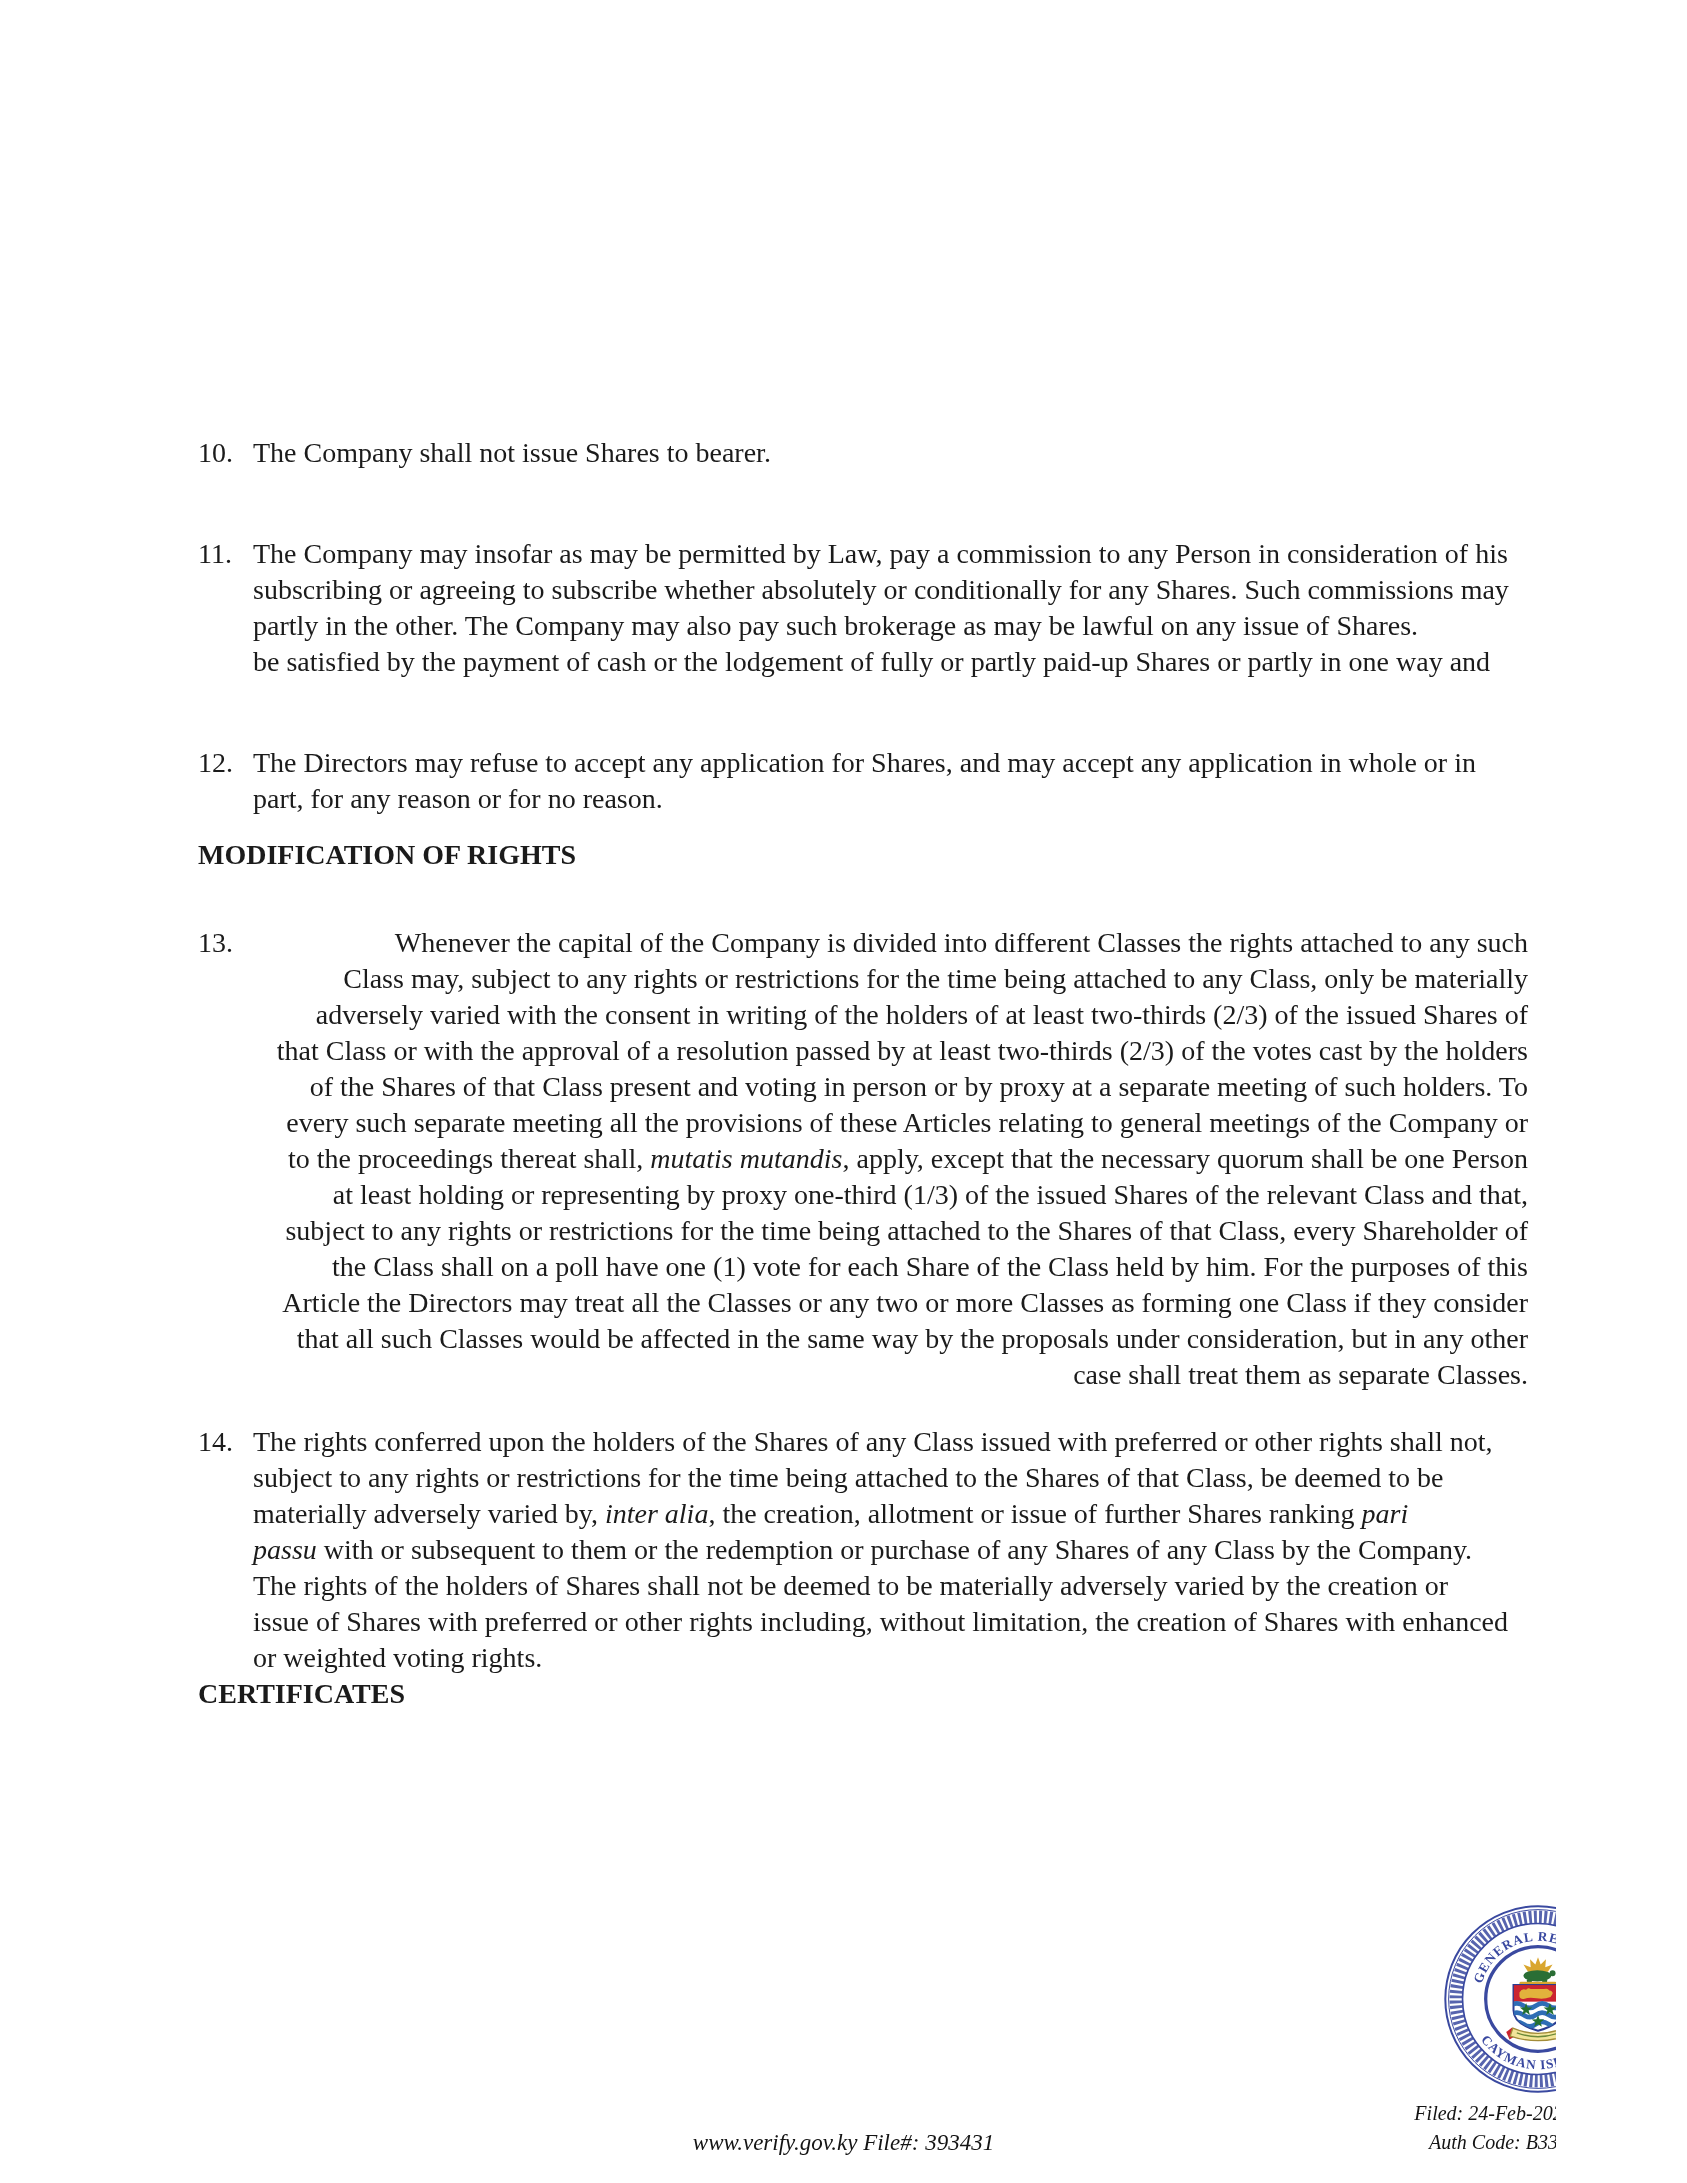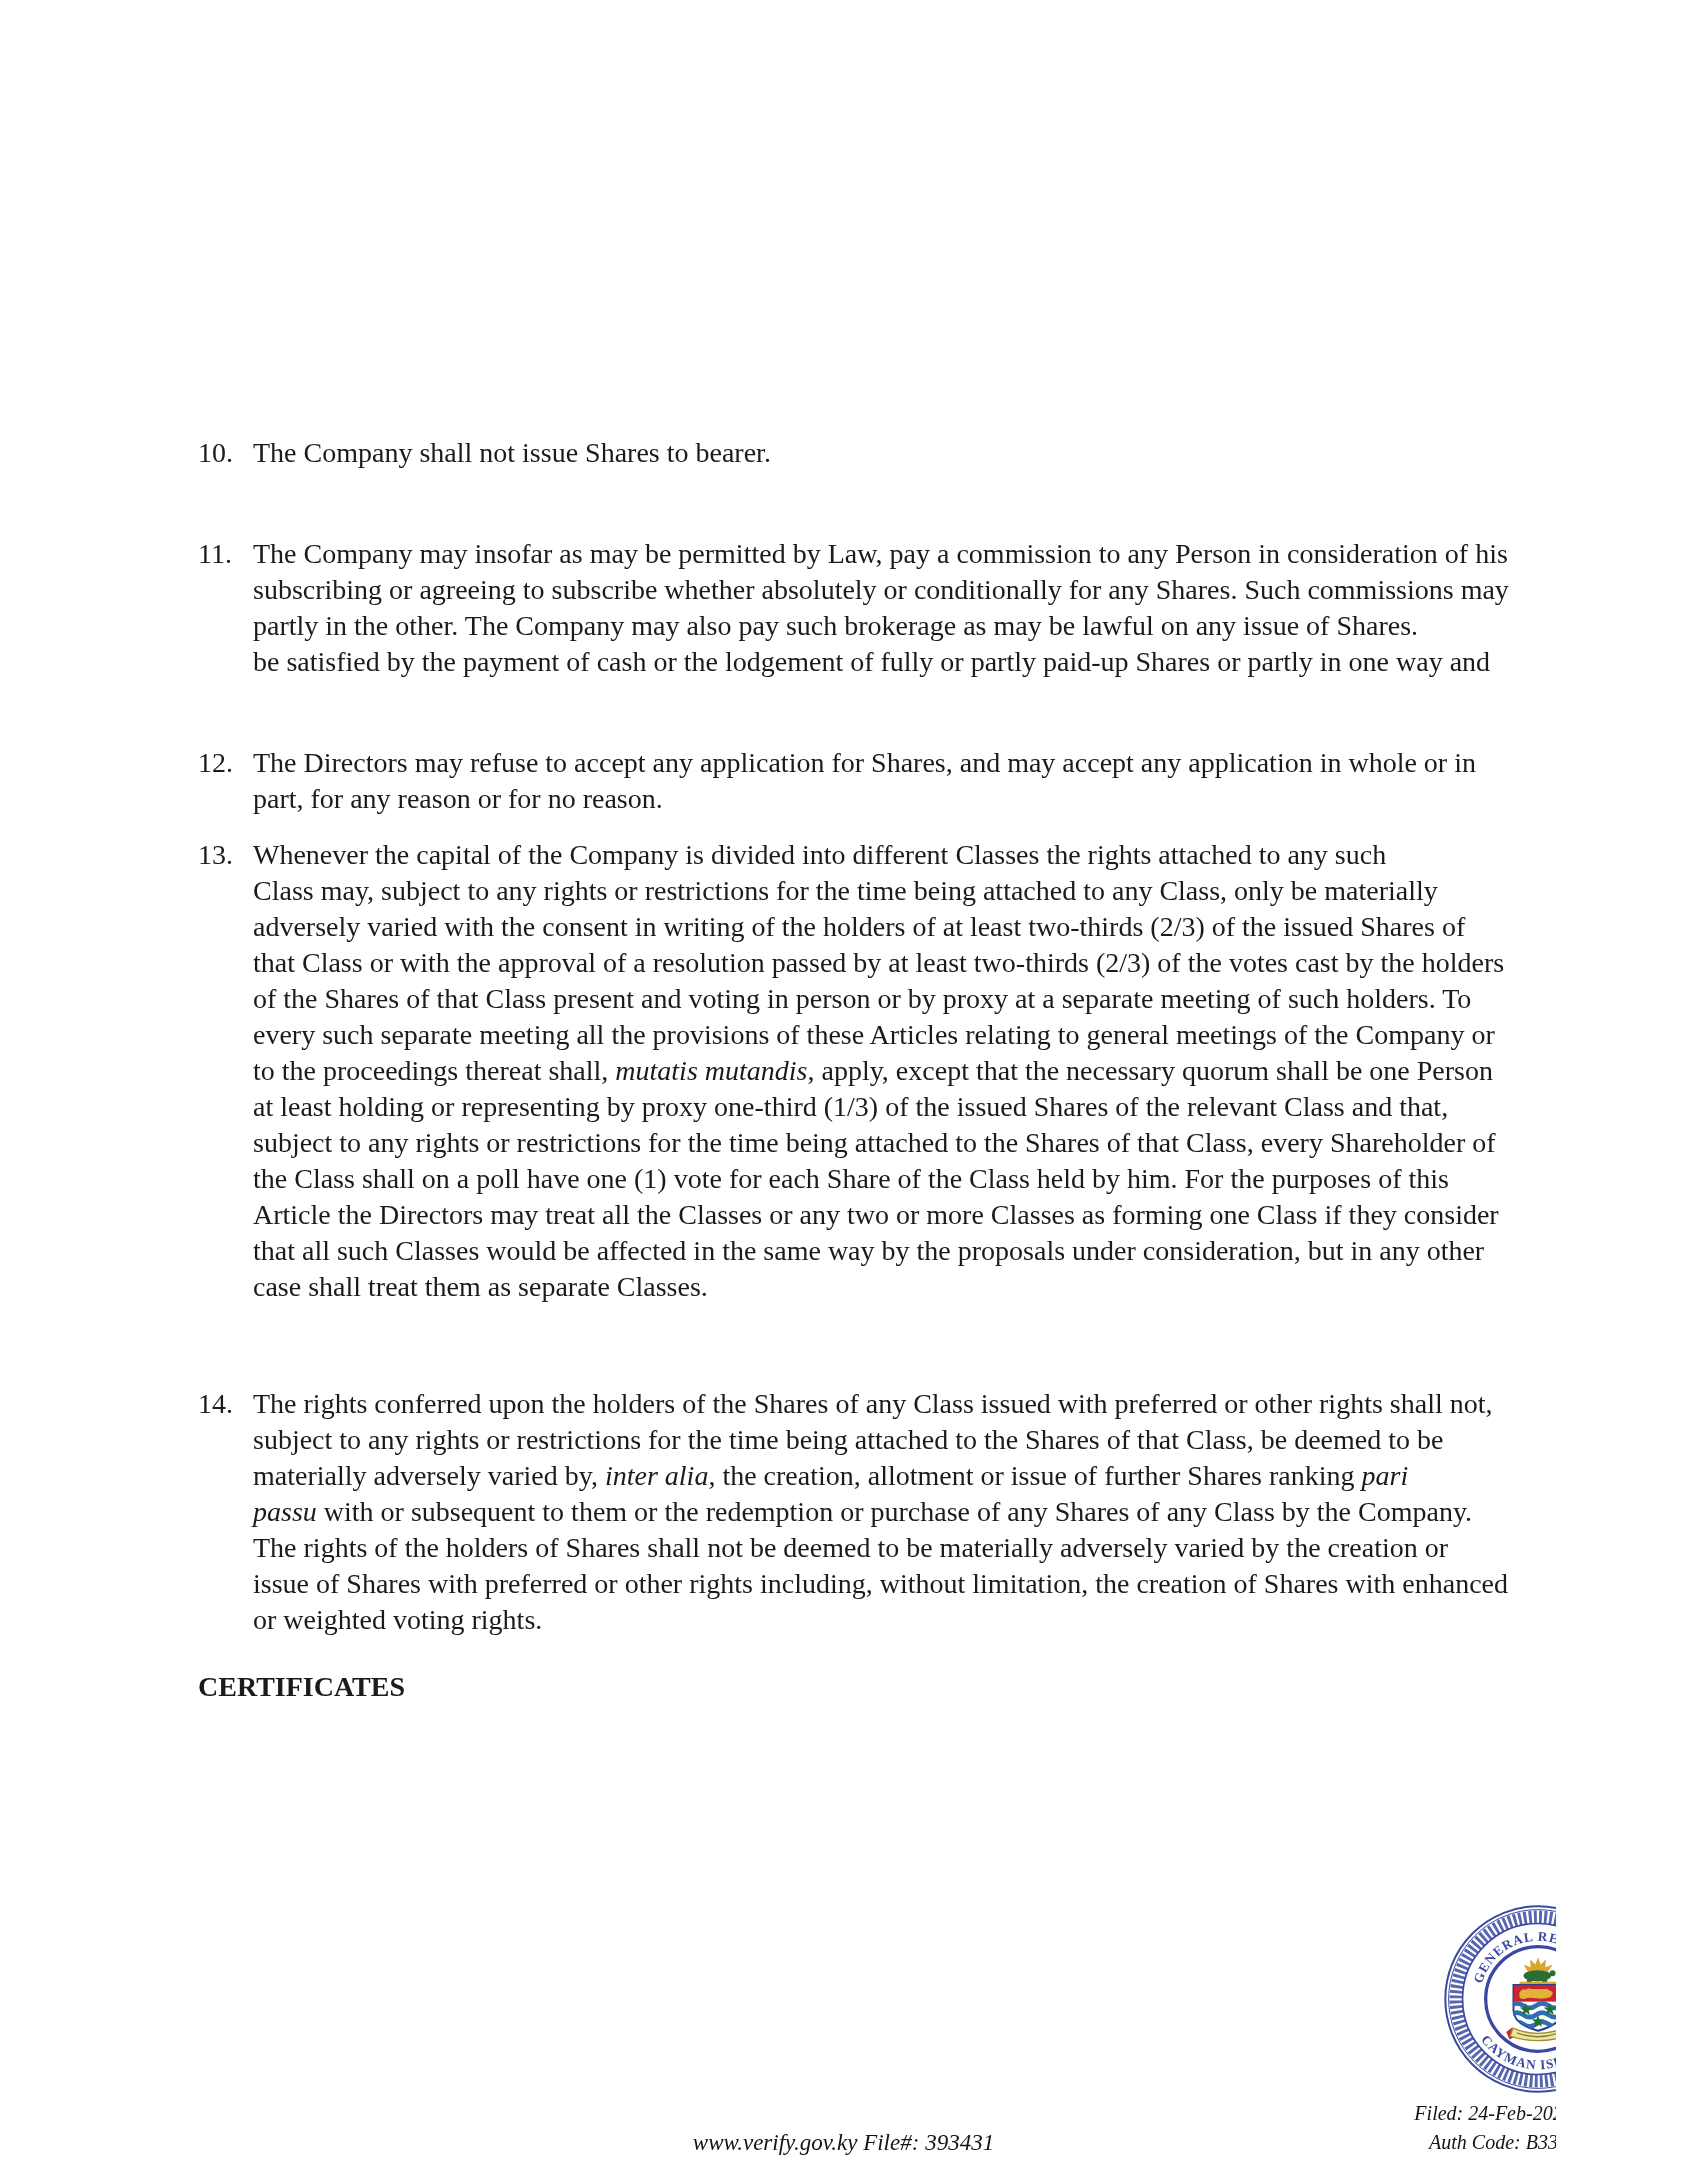--- a/index.html
+++ b/index.html
@@ -32,21 +32,21 @@
     line-height: 36px;
     font-weight: bold;
     margin: 0;
   }
 
   
   .doc-body > :nth-child(1) { margin-top: 0; }
   .doc-body > :nth-child(2) { margin-top: 65px; }
   .doc-body > :nth-child(3) { margin-top: 65px; }
   .doc-body > :nth-child(4) { margin-top: 20px; }
-  .doc-body > :nth-child(5) { margin-top: 81px; }
+  .doc-body > :nth-child(5) { margin-top: 52px; text-align: right; }
   .doc-body > :nth-child(6) { margin-top: 31px; }
   .doc-body > :nth-child(7) { }
 
   
   .seal-wrap {
     position: absolute;
     left: 1442px;
     top: 1903px;
     width: 192px;
     height: 192px;
@@ -104,20 +104,21 @@
           <div class="line"><span>be satisfied by the payment of cash or the lodgement of fully or partly paid-up Shares or partly in one way and</span></div>
         </div>
       </div>
       <div class="article-item">
         <span class="article-num">12.</span>
         <div class="article-text">
           <div class="line"><span>The Directors may refuse to accept any application for Shares, and may accept any application in whole or in</span></div>
           <div class="line"><span>part, for any reason or for no reason.</span></div>
         </div>
       </div>
+      <h2 class="section-heading">MODIFICATION OF RIGHTS</h2>
       <div class="article-item">
         <span class="article-num">13.</span>
         <div class="article-text">
           <div class="line"><span>Whenever the capital of the Company is divided into different Classes the rights attached to any such</span></div>
           <div class="line"><span>Class may, subject to any rights or restrictions for the time being attached to any Class, only be materially</span></div>
           <div class="line"><span>adversely varied with the consent in writing of the holders of at least two-thirds (2/3) of the issued Shares of</span></div>
           <div class="line"><span>that Class or with the approval of a resolution passed by at least two-thirds (2/3) of the votes cast by the holders</span></div>
           <div class="line"><span>of the Shares of that Class present and voting in person or by proxy at a separate meeting of such holders. To</span></div>
           <div class="line"><span>every such separate meeting all the provisions of these Articles relating to general meetings of the Company or</span></div>
           <div class="line"><span>to the proceedings thereat shall, </span><span class="it">mutatis mutandis</span><span>, apply, except that the necessary quorum shall be one Person</span></div>

